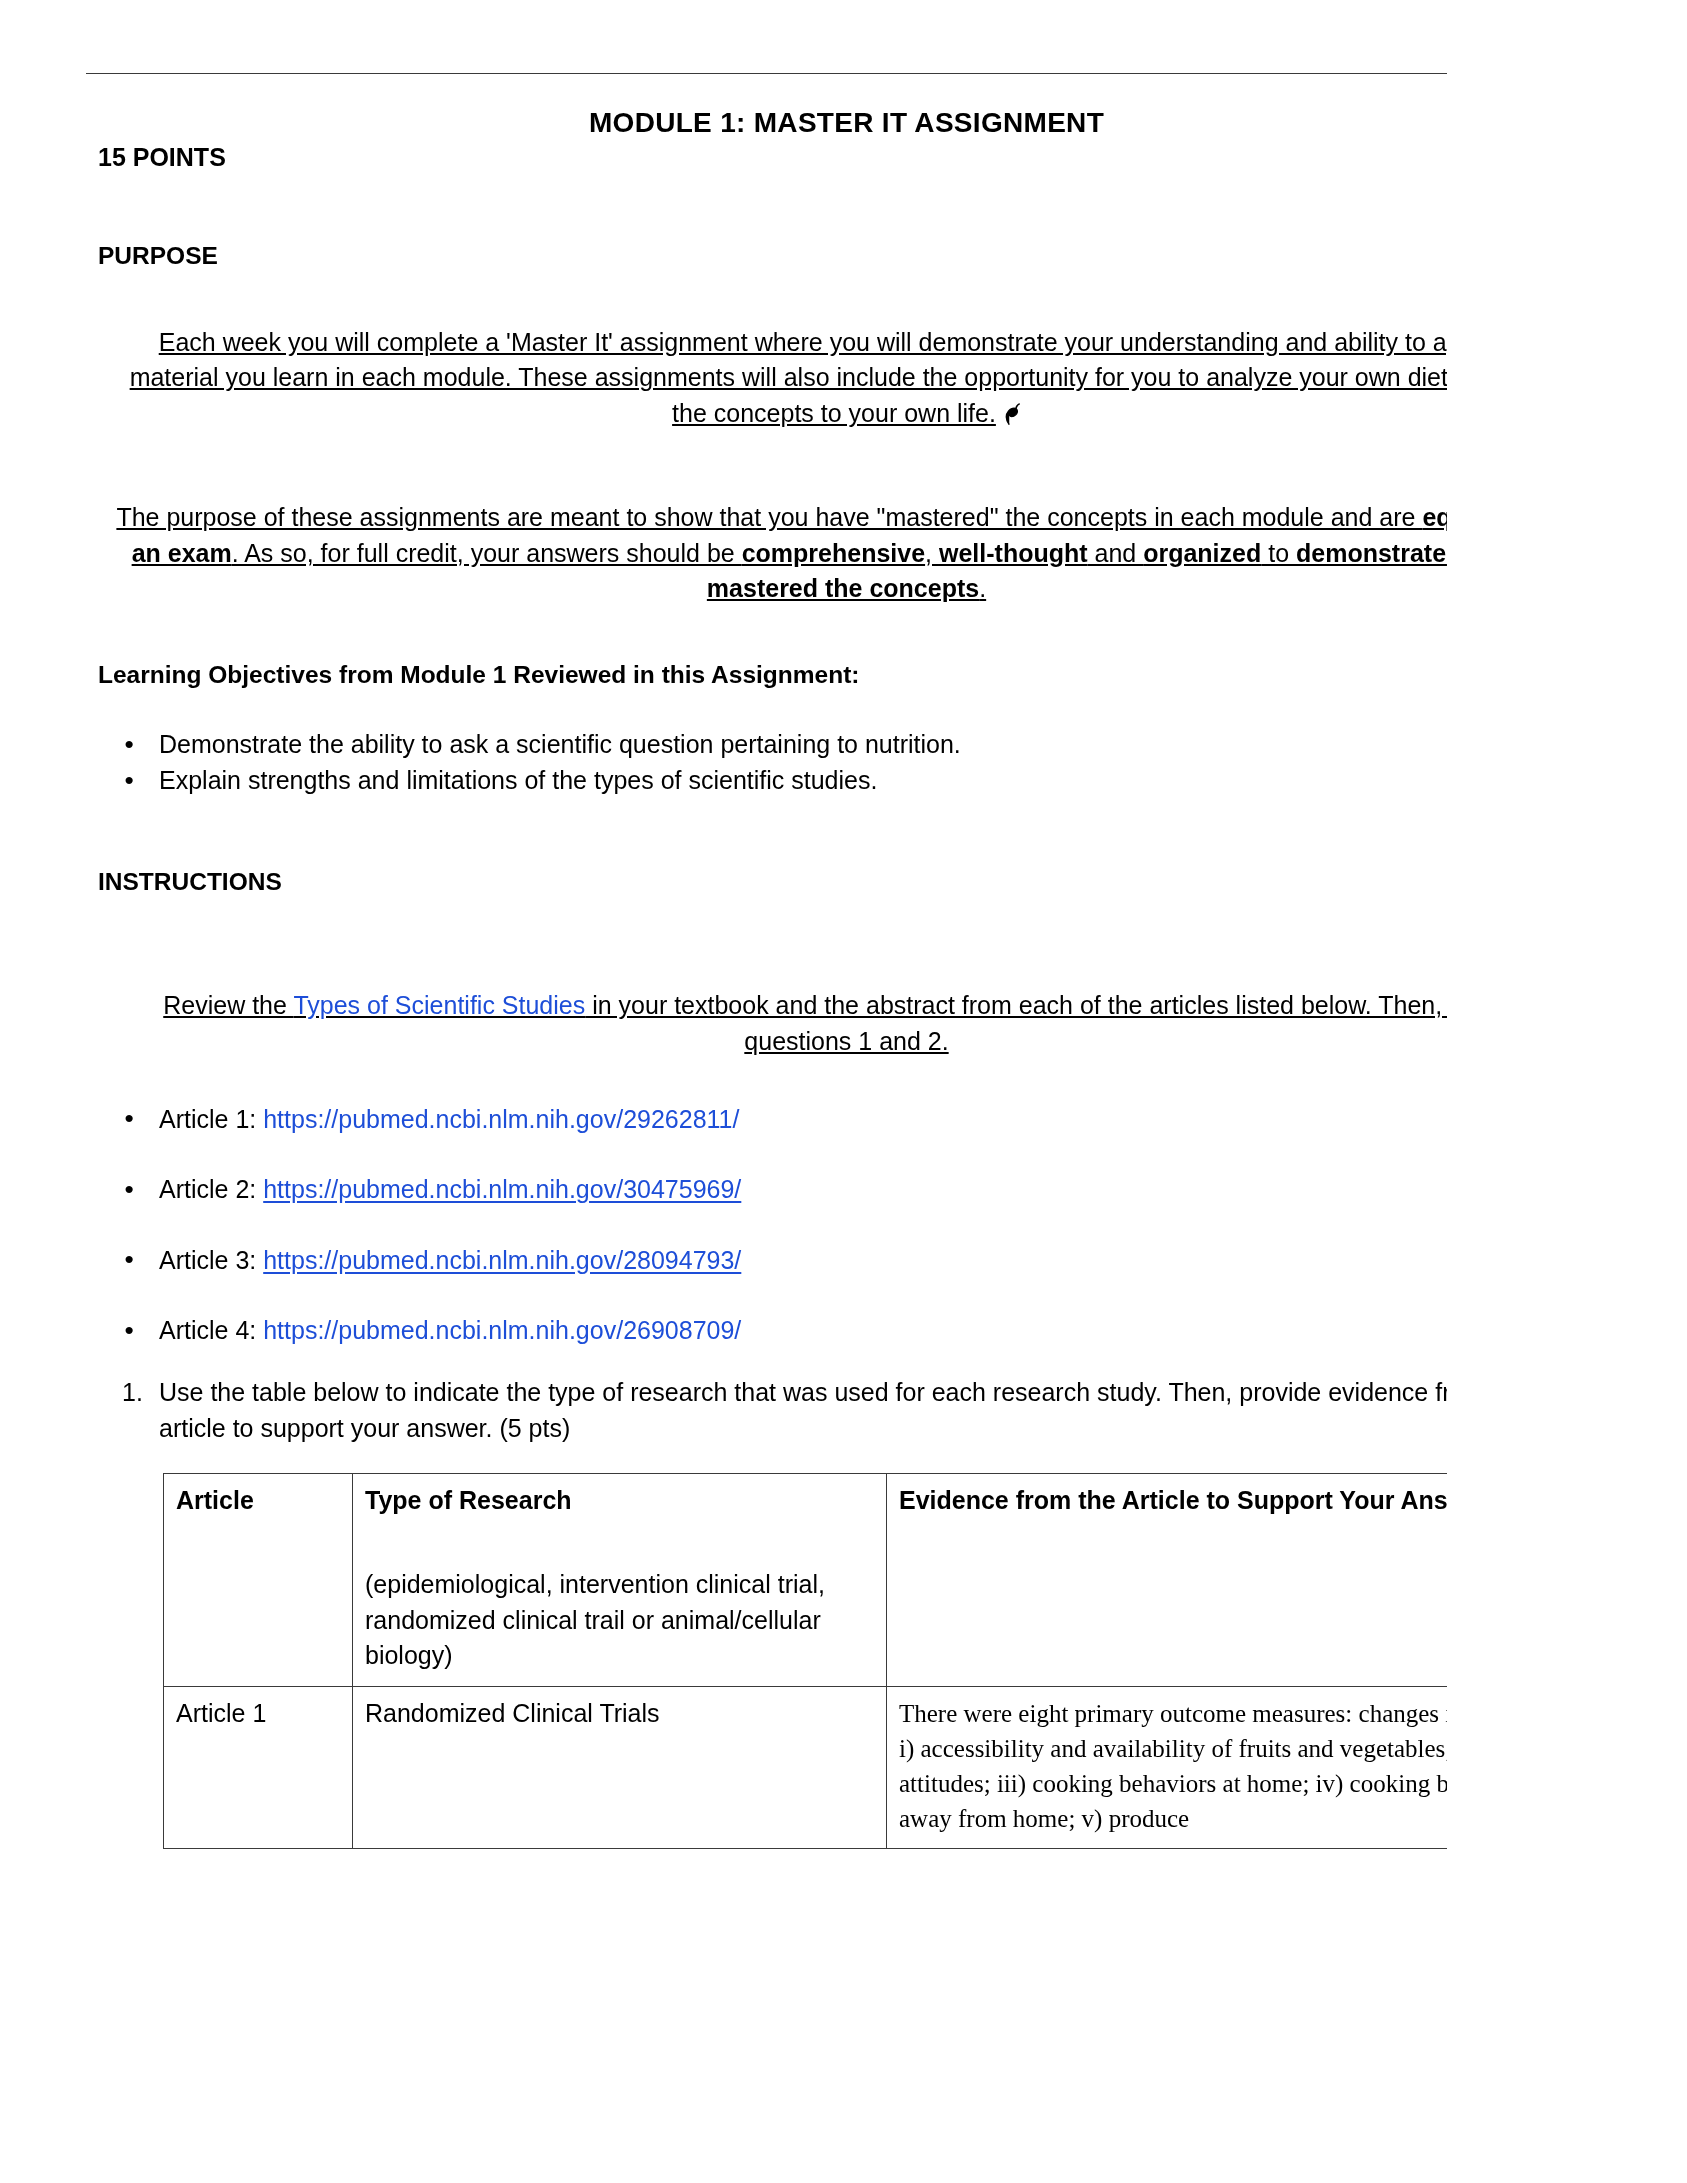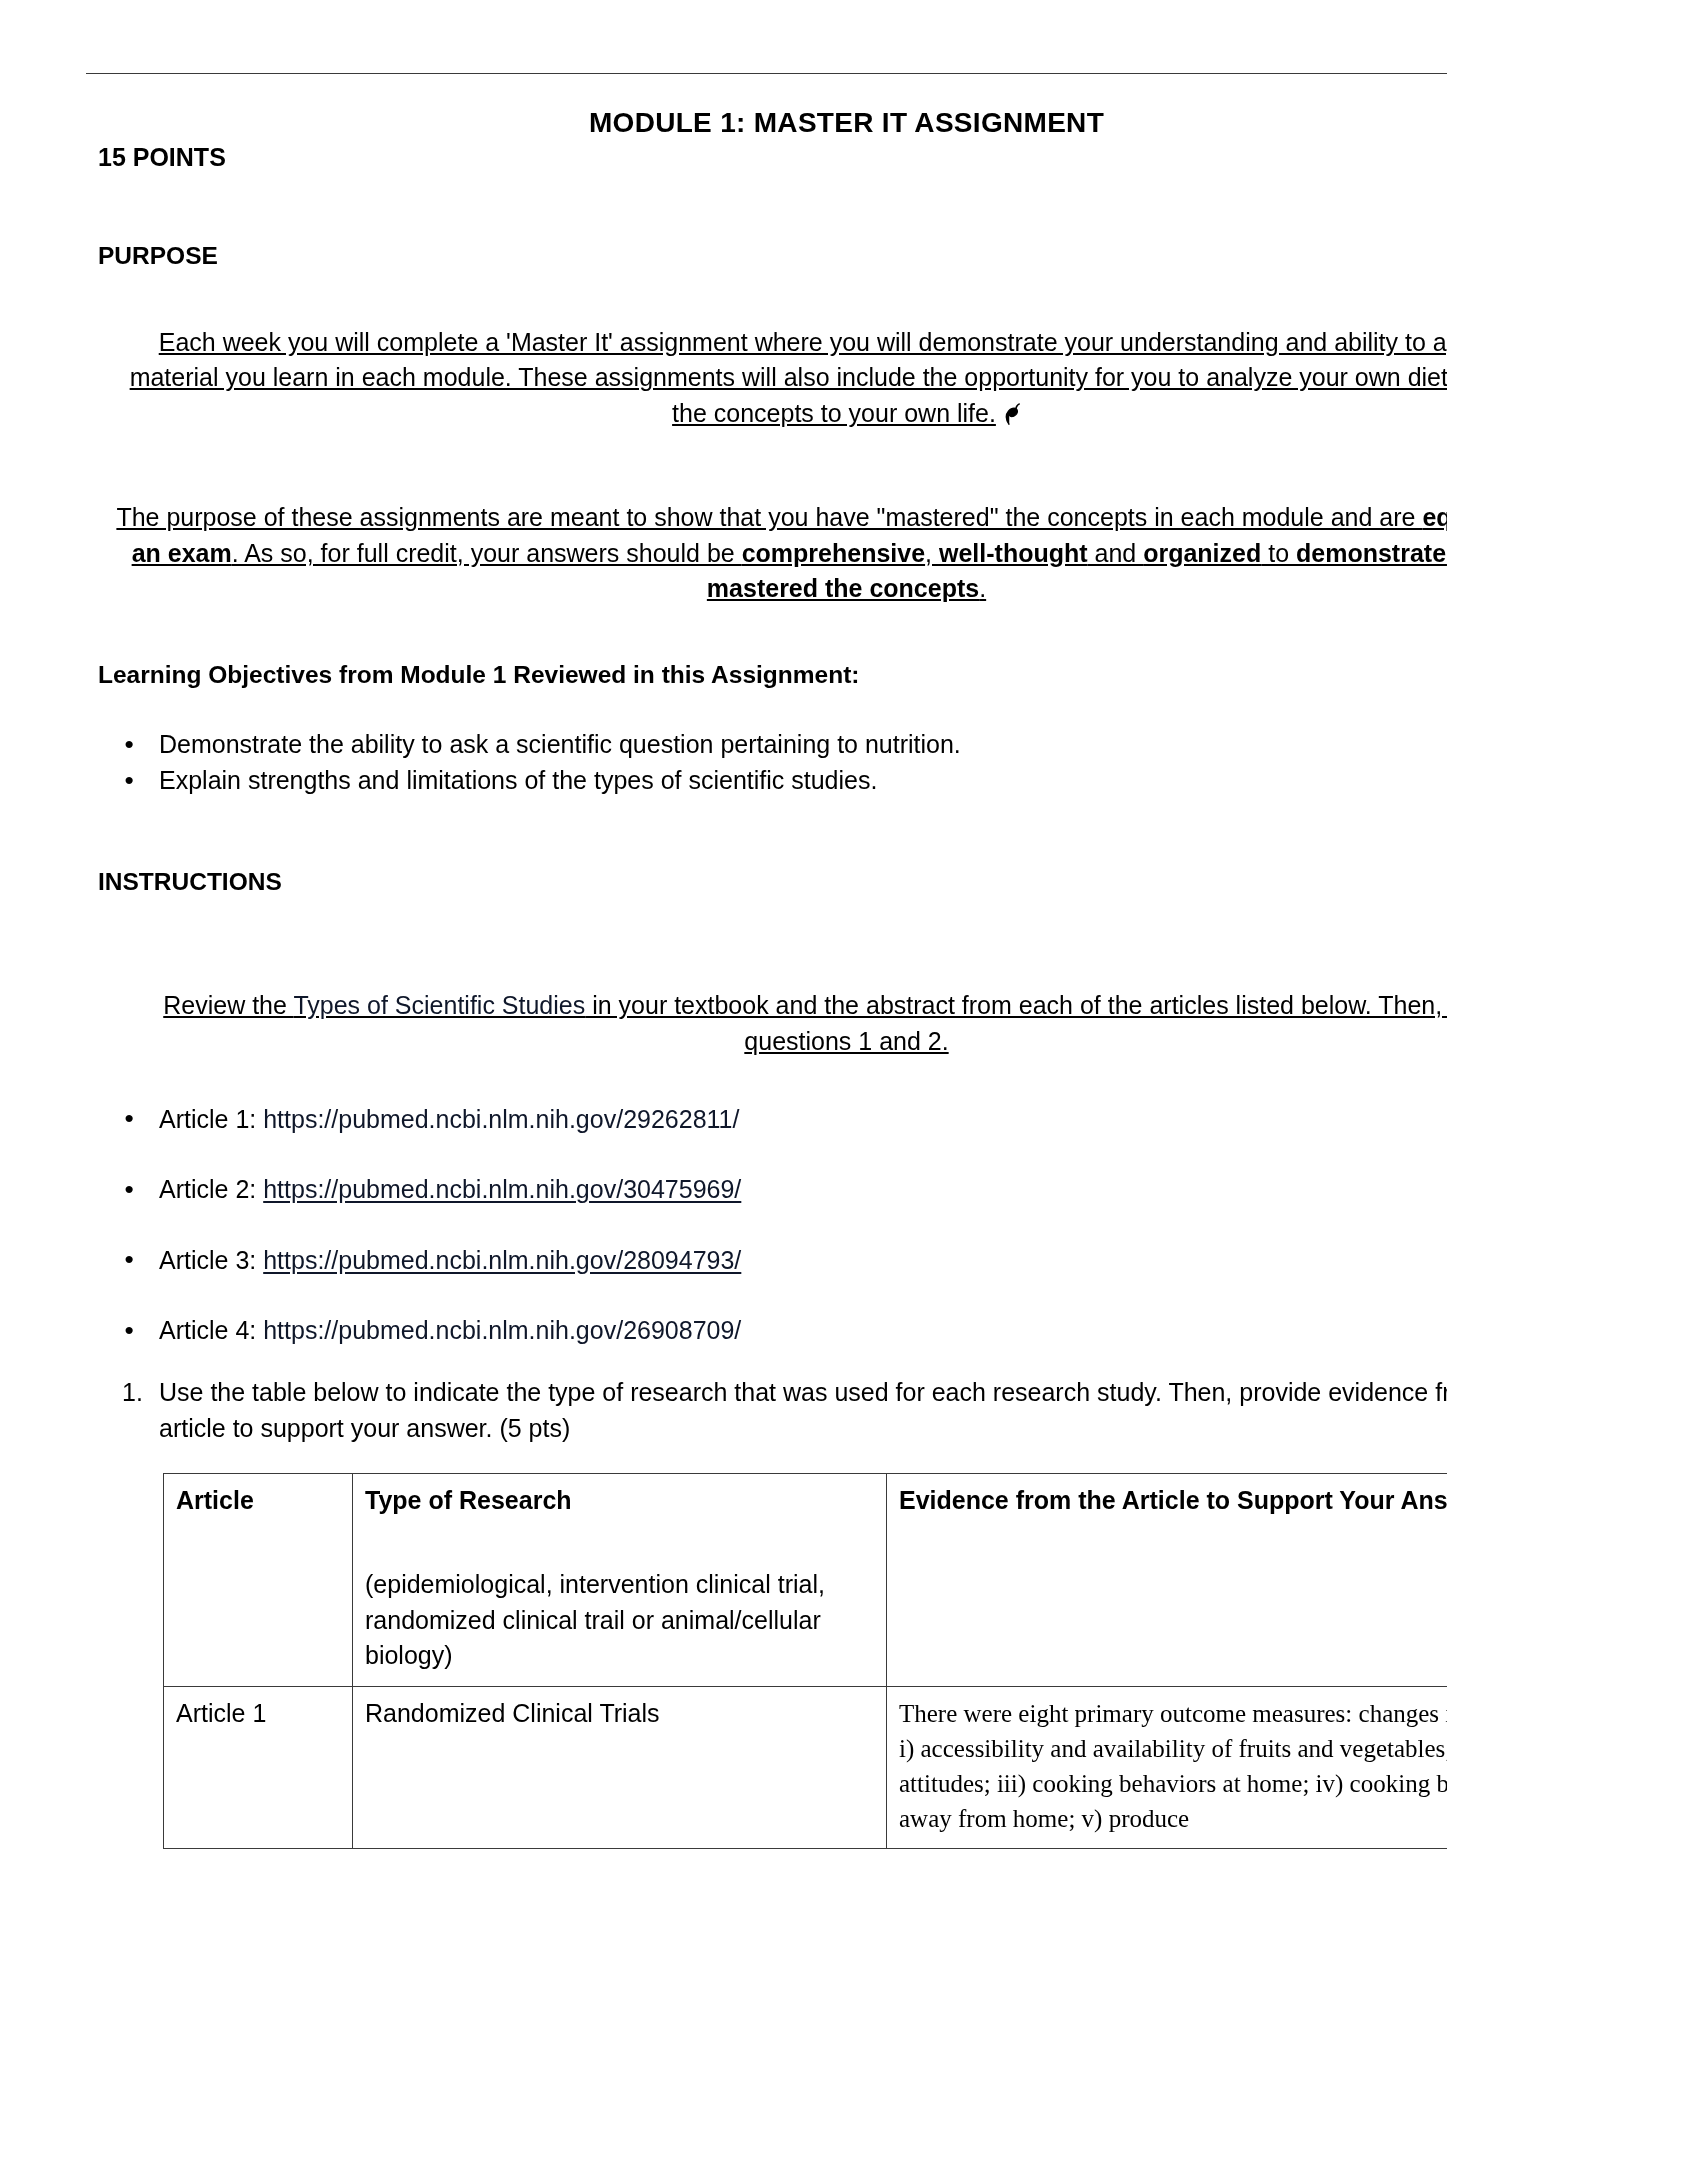--- a/index.html
+++ b/index.html
@@ -74,21 +74,21 @@
     text-decoration: underline;
   }
   .spacer-md { height: 37px; }
   .spacer-sm { height: 26.5px; }
   .spacer-xl { height: 69px; }
 
   b, strong { font-weight: bold; }
   .u { text-decoration: underline; }
 
   .link {
-    color: #0f172a;
+    color: #1d4ed8;
     text-decoration: none;
   }
   .link.underlined {
     text-decoration: underline;
     text-underline-offset: 3.3px;
   }
 
   
   ul.bullets {
     list-style: none;

